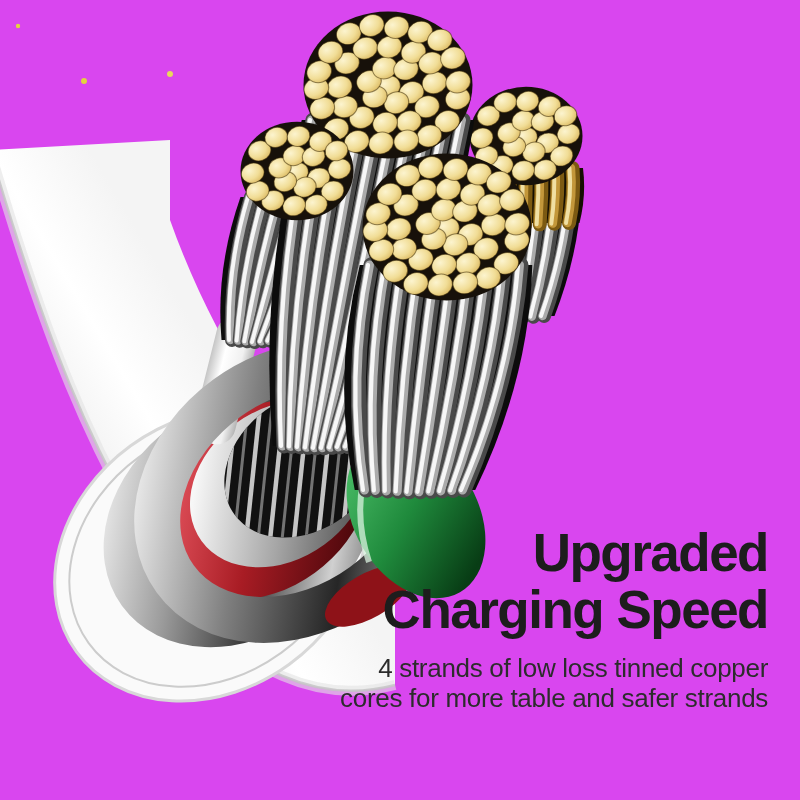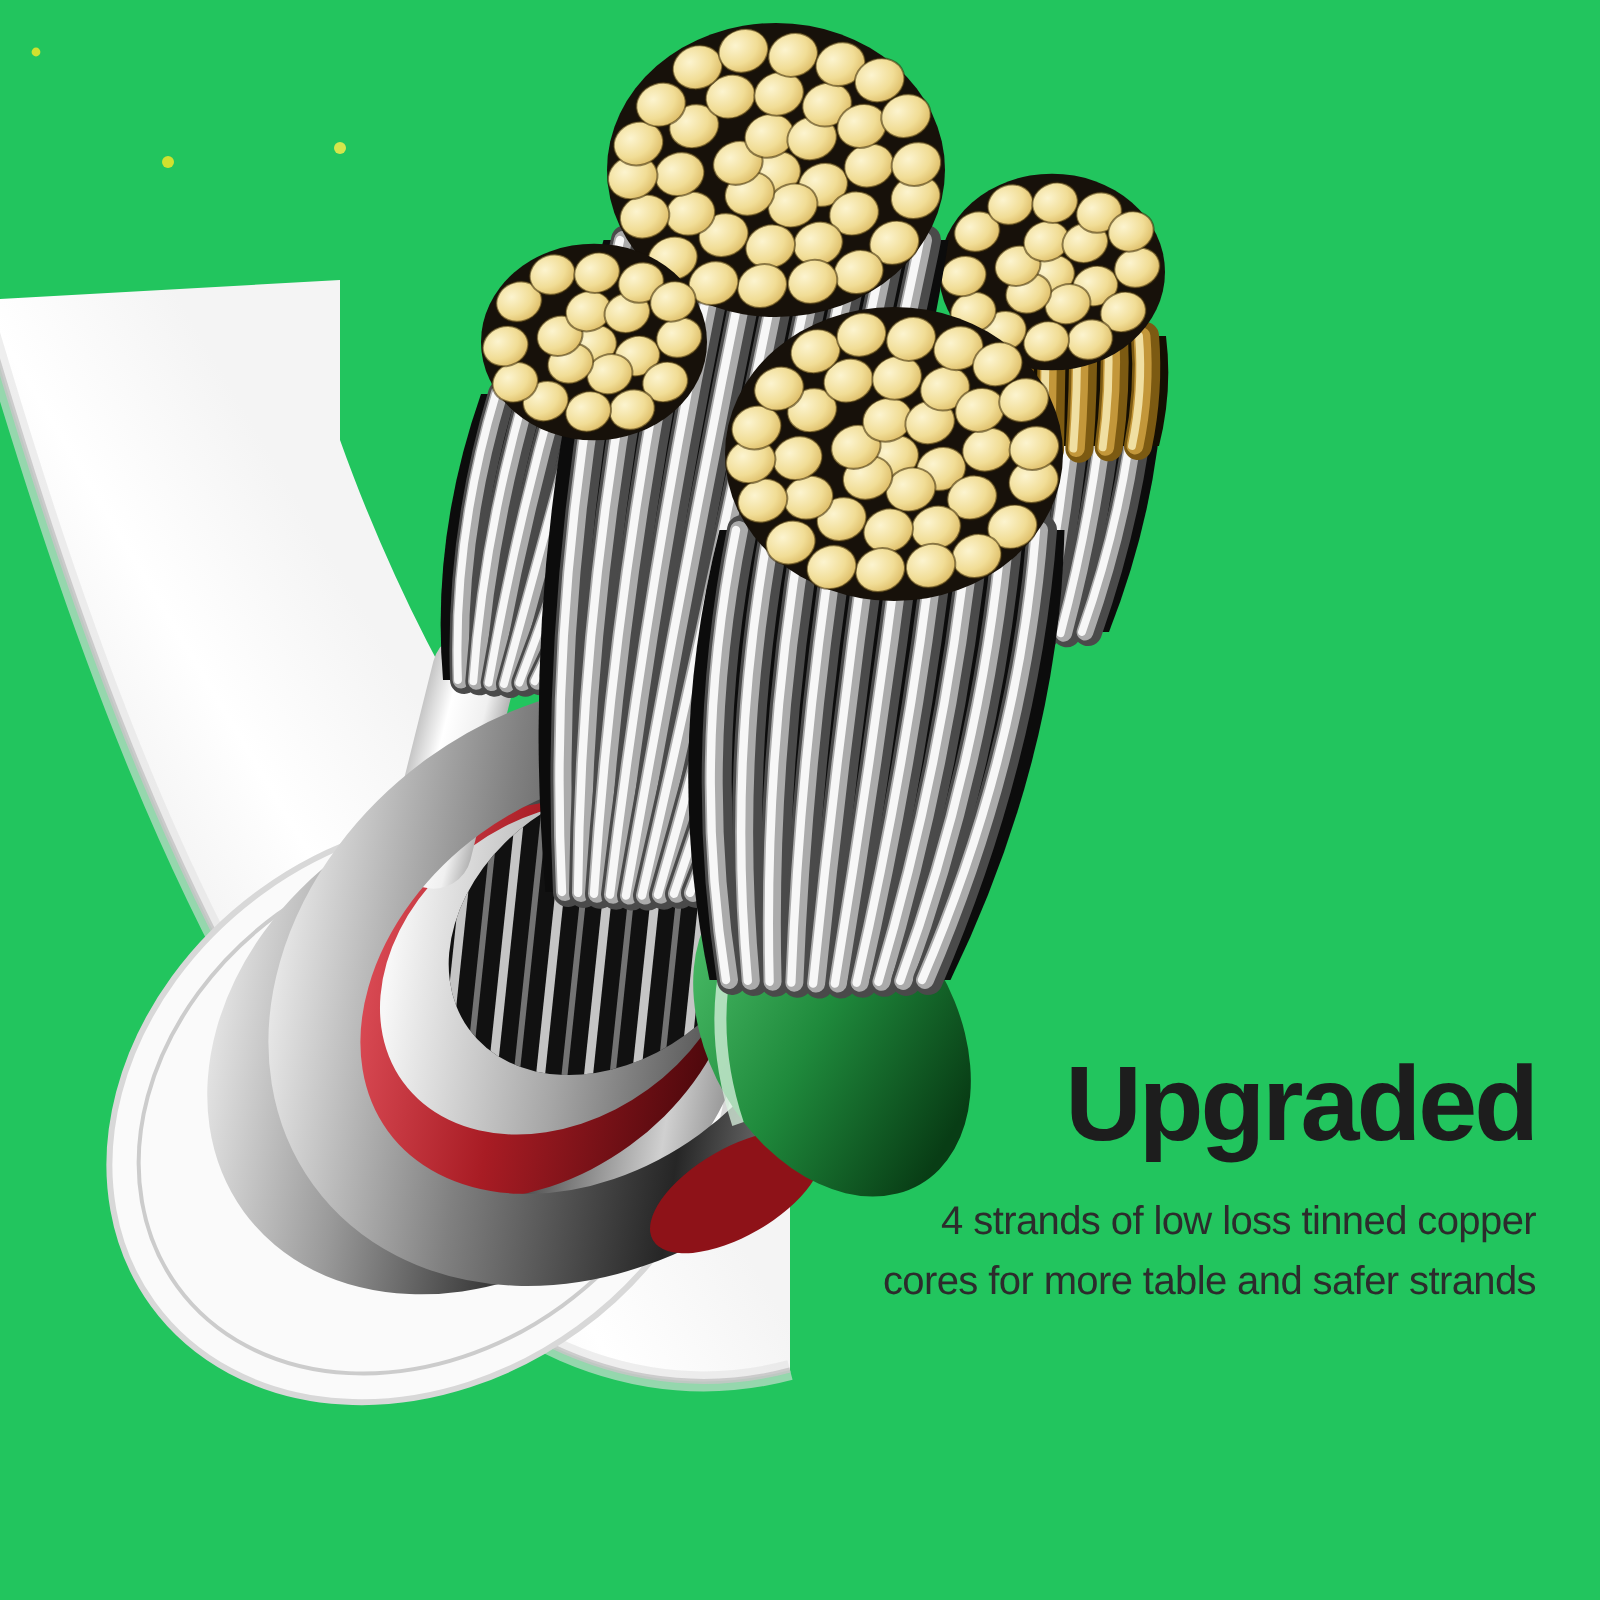--- a/index.html
+++ b/index.html
@@ -1,24 +1,24 @@
 <!DOCTYPE html>
 <html style="--c-headline: #1d1d1d; --c-sub: #2c2c2c;"><head>
 <meta charset="utf-8">
 <style>
   html,body{margin:0;padding:0;background:#ffffff;}
   body{width:800px;height:800px;overflow:hidden;font-family:"Liberation Sans",sans-serif;}
-  .stage{position:relative;width:800px;height:800px;background:#22c55e;}
+  .stage{position:relative;width:800px;height:800px;background:#d946ef;}
   .stage svg{position:absolute;left:0;top:0;}
   .text-block{
     position:absolute;right:32px;top:524px;text-align:right;
     color:var(--c-headline,#1d1d1d);
   }
   .headline{font-size:53px;font-weight:700;line-height:57px;letter-spacing:-1.5px;white-space:nowrap;}
-  .subhead{margin-top:15px;font-size:20px;font-weight:400;line-height:30px;letter-spacing:-0.3px;
+  .subhead{margin-top:15px;font-size:26px;font-weight:400;line-height:30px;letter-spacing:-0.3px;
     color:var(--c-sub,#2c2c2c);white-space:nowrap;}
 </style>
 </head>
 <body>
 
 <div class="stage">
 
   <svg width="800" height="800" viewBox="0 0 800 800">
     <defs>
       <linearGradient id="jacketGrad" gradientUnits="userSpaceOnUse" x1="30" y1="470" x2="215" y2="360">
@@ -384,19 +384,20 @@
           <ellipse cx="498.795410730604" cy="182.14548919758448" rx="12.5" ry="10.75" transform="rotate(-18 498.795410730604 182.14548919758448)" fill="url(#goldGrad)" stroke="rgba(58,42,8,0.55)" stroke-width="1"></ellipse>
           <ellipse cx="511.96512943498" cy="200.0385155847255" rx="12.5" ry="10.75" transform="rotate(-18 511.96512943498 200.0385155847255)" fill="url(#goldGrad)" stroke="rgba(58,42,8,0.55)" stroke-width="1"></ellipse>
           <ellipse cx="517.1600399103008" cy="224.02803655645002" rx="12.5" ry="10.75" transform="rotate(-18 517.1600399103008 224.02803655645002)" fill="url(#goldGrad)" stroke="rgba(58,42,8,0.55)" stroke-width="1"></ellipse>
         </g>
       </g>
   </svg>
 
   <div class="text-block">
     <div class="headline">
       <div>Upgraded</div>
+      <div>Charging Speed</div>
     </div>
     <div class="subhead">
       <div>4 strands of low loss tinned copper</div>
       <div>cores for more table and safer strands</div>
     </div>
   </div>
 </div>
 
 </body></html>

